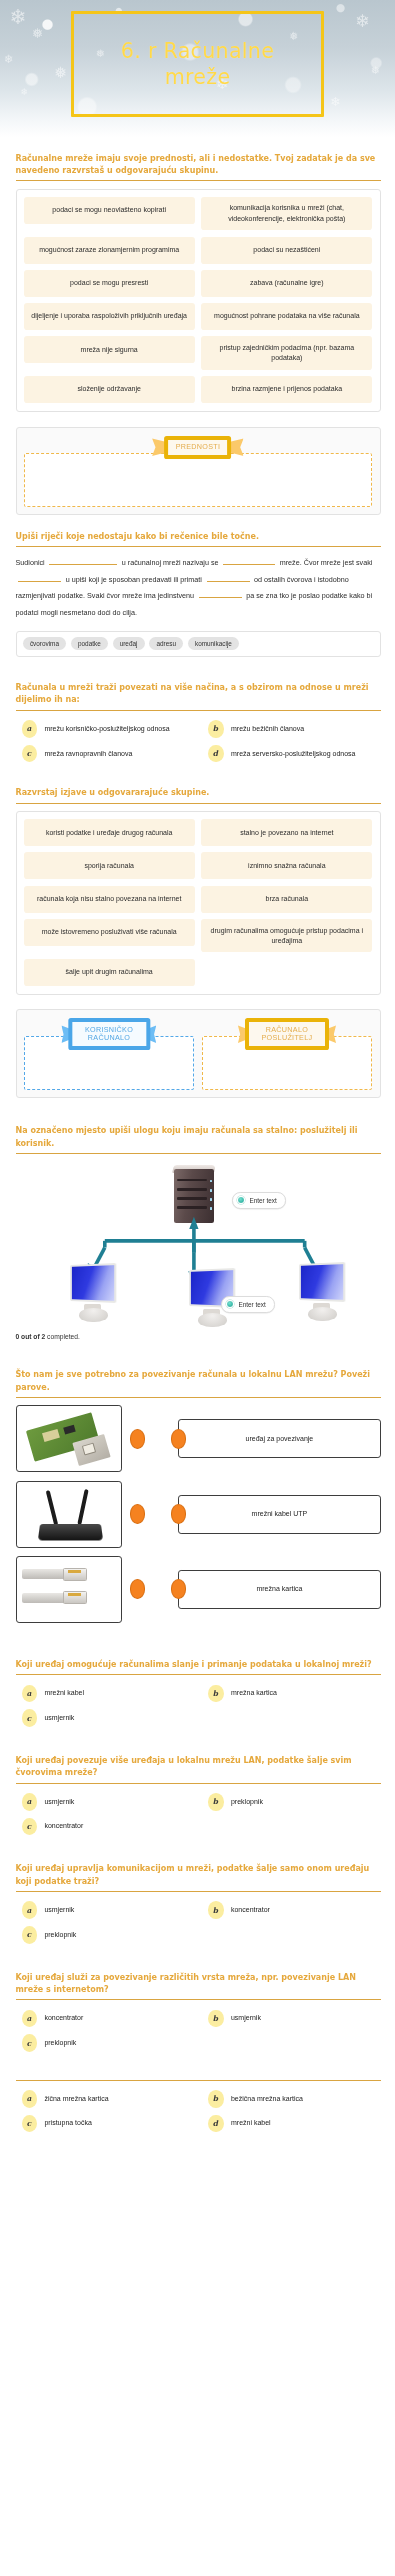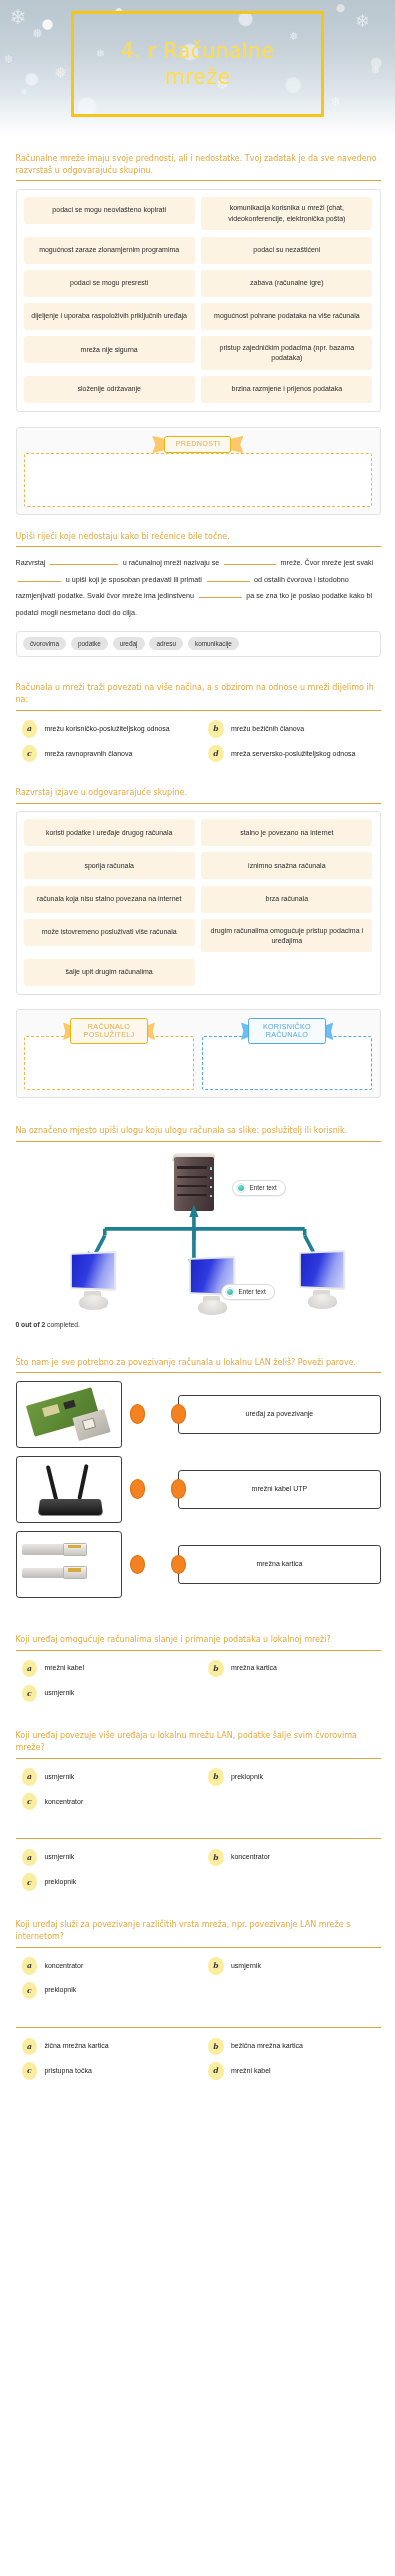--- a/index.html
+++ b/index.html
@@ -54,20 +54,21 @@
 
   
   .wrap { padding: 0 15.5px; }
   .qblock { padding-top: 15.5px; }
   .prompt {
     font-family: "DejaVu Sans", sans-serif;
     color: #e5a83c;
     font-size: 8px;
     line-height: 1.55;
     padding-bottom: 3.1px;
+    font-weight: bold;
   }
   .rule { border-bottom: 0.8px solid #d9a441; margin-bottom: 7.2px; }
 
   
   .tilebox {
     border: 0.5px solid #e2e2e2;
     border-radius: 3.1px;
     background: #fff;
     padding: 7.2px 7.2px 8.2px 7.2px;
   }
@@ -113,21 +114,21 @@
     position:absolute; top:0; left: 50%; transform: translateX(-50%);
     display:flex; align-items:center; z-index: 3;
   }
   .ribbon .tail {
     width: 15.5px; height: 17.5px; background: #fbc96a;
     clip-path: polygon(0 0, 100% 22%, 100% 78%, 0 100%, 22% 50%);
   }
   .ribbon .tail.right { transform: scaleX(-1); }
   .ribbon.blue .tail { background: #6dbdf5; }
   .ribbon .plate {
-    border: 1px solid #eab308;
+    border: 4px solid #eab308;
     background: #fdf8ee;
     border-radius: 2.6px;
     padding: 3.1px 7.2px;
     font-size: 7.2px;
     color: #e4ad4e;
     letter-spacing: 0.3px;
     text-align:center;
     line-height:1.2;
     min-width: 67px;
     margin: 0 -3.1px;
@@ -339,21 +340,21 @@
     <span class="flake" style="left:20.6px; top:88px; font-size:9.3px;">❄</span>
     <span class="flake" style="left:96px; top:49px; font-size:10.3px;">❅</span>
     <span class="flake" style="left:216px; top:77px; font-size:14.4px;">❄</span>
     <span class="flake" style="left:289px; top:31px; font-size:11.3px;">❅</span>
     <span class="flake" style="left:355px; top:13.4px; font-size:17.5px;">❄</span>
     <span class="flake" style="left:371px; top:66px; font-size:10.3px;">❅</span>
     <span class="flake" style="left:330px; top:96px; font-size:12.4px;">❄</span>
 
     <div class="hero-box">
       <div class="hero-title">
-        <div>4. r Računalne</div>
+        <div>6. r Računalne</div>
         <div>mreže</div>
       </div>
     </div>
   </div>
 
   <div class="wrap">
 
     <div class="qblock">
       <div class="prompt">Računalne mreže imaju svoje prednosti, ali i nedostatke. Tvoj zadatak je da sve navedeno razvrstaš u odgovarajuću skupinu.</div>
       <div class="rule"></div>
@@ -385,21 +386,21 @@
           <div class="dropzone"></div>
         </div>
       </div>
     </div>
 
     <div class="qblock">
       <div class="prompt">Upiši riječi koje nedostaju kako bi rečenice bile točne.</div>
       <div class="rule"></div>
 
       <div class="clozetext">
-        <span>Razvrstaj</span>
+        <span>Sudionici</span>
         <span class="blankline b-lg"></span>
         <span>u računalnoj mreži nazivaju se</span>
         <span class="blankline b-md"></span>
         <span>mreže. Čvor mreže jest svaki</span>
         <span class="blankline b-sm"></span>
         <span>u upiši koji je sposoban predavati ili primati</span>
         <span class="blankline b-sm"></span>
         <span>od ostalih čvorova i istodobno razmjenjivati podatke. Svaki čvor mreže ima jedinstvenu</span>
         <span class="blankline b-sm"></span>
         <span>pa se zna tko je poslao podatke kako bi podatci mogli nesmetano doći do cilja.</span>
@@ -451,40 +452,40 @@
           <div class="tile">brza računala</div>
           <div class="tile">može istovremeno posluživati više računala</div>
           <div class="tile">drugim računalima omogućuje pristup podacima i uređajima</div>
           <div class="tile">šalje upit drugim računalima</div>
           <div class="tile blank"></div>
         </div>
       </div>
 
       <div class="dropbox">
         <div class="dropcol">
+          <div class="ribbon blue">
+            <span class="tail"></span>
+            <span class="plate">KORISNIČKO RAČUNALO</span>
+            <span class="tail right"></span>
+          </div>
+          <div class="dropzone blue"></div>
+        </div>
+        <div class="dropcol">
           <div class="ribbon">
             <span class="tail"></span>
             <span class="plate">RAČUNALO POSLUŽITELJ</span>
             <span class="tail right"></span>
           </div>
           <div class="dropzone"></div>
         </div>
-        <div class="dropcol">
-          <div class="ribbon blue">
-            <span class="tail"></span>
-            <span class="plate">KORISNIČKO RAČUNALO</span>
-            <span class="tail right"></span>
-          </div>
-          <div class="dropzone blue"></div>
-        </div>
       </div>
     </div>
 
     <div class="qblock" style="padding-top:27px;">
-      <div class="prompt">Na označeno mjesto upiši ulogu koju ulogu računala sa slike: poslužitelj ili korisnik.</div>
+      <div class="prompt">Na označeno mjesto upiši ulogu koju imaju računala sa stalno: poslužitelj ili korisnik.</div>
       <div class="rule"></div>
 
       <div class="diagram">
 
         <div class="server">
           <div class="top"></div>
           <div class="body"></div>
           <div class="slot" style="top:15.5px;"></div>
           <div class="slot" style="top:25px;"></div>
           <div class="slot" style="top:34px;"></div>
@@ -539,21 +540,21 @@
           <span>Enter text</span>
         </div>
       </div>
 
       <div class="progress-note">
         <b>0 out of 2</b><span> completed.</span>
       </div>
     </div>
 
     <div class="qblock" style="padding-top:29px;">
-      <div class="prompt">Što nam je sve potrebno za povezivanje računala u lokalnu LAN želiš? Poveži parove.</div>
+      <div class="prompt">Što nam je sve potrebno za povezivanje računala u lokalnu LAN mrežu? Poveži parove.</div>
       <div class="rule"></div>
 
       <div class="matchrow">
         <div class="matchleft">
           <div class="imgcard">
             <div class="nic">
               <div class="pcb"></div>
               <div class="chip1"></div>
               <div class="chip2"></div>
               <div class="bracket"></div>
@@ -638,20 +639,21 @@
           <span class="mclabel">preklopnik</span>
         </div>
         <div class="mcopt">
           <span class="bubble">c</span>
           <span class="mclabel">koncentrator</span>
         </div>
       </div>
     </div>
 
     <div class="qblock" style="padding-top:28px;">
+      <div class="prompt">Koji uređaj upravlja komunikacijom  u mreži, podatke šalje samo onom uređaju koji podatke traži?</div>
       <div class="rule"></div>
       <div class="mcgrid">
         <div class="mcopt">
           <span class="bubble">a</span>
           <span class="mclabel">usmjernik</span>
         </div>
         <div class="mcopt">
           <span class="bubble">b</span>
           <span class="mclabel">koncentrator</span>
         </div>

